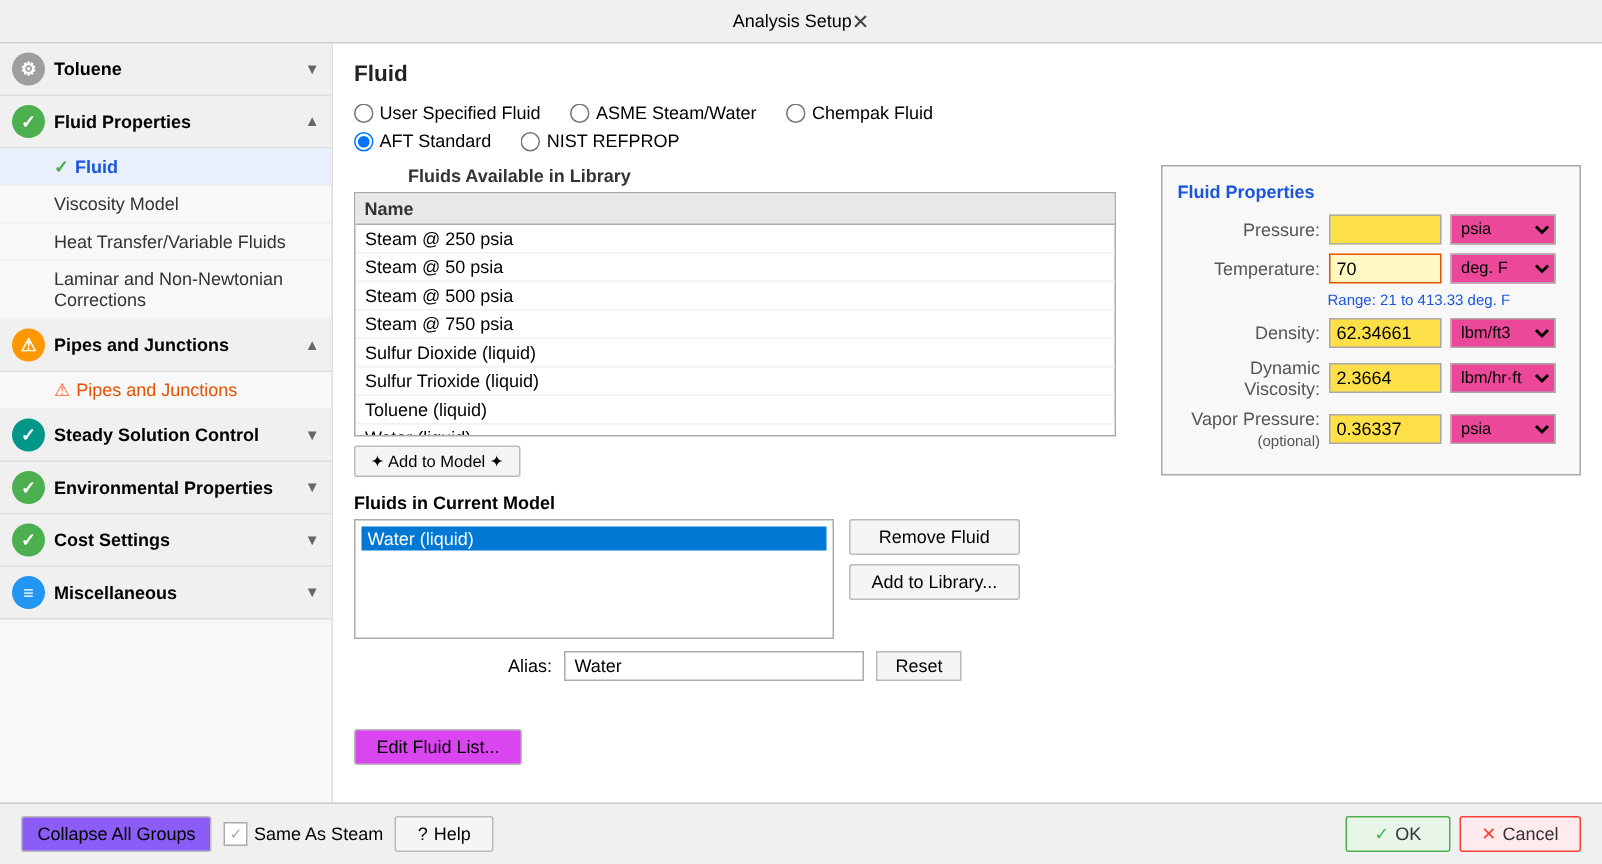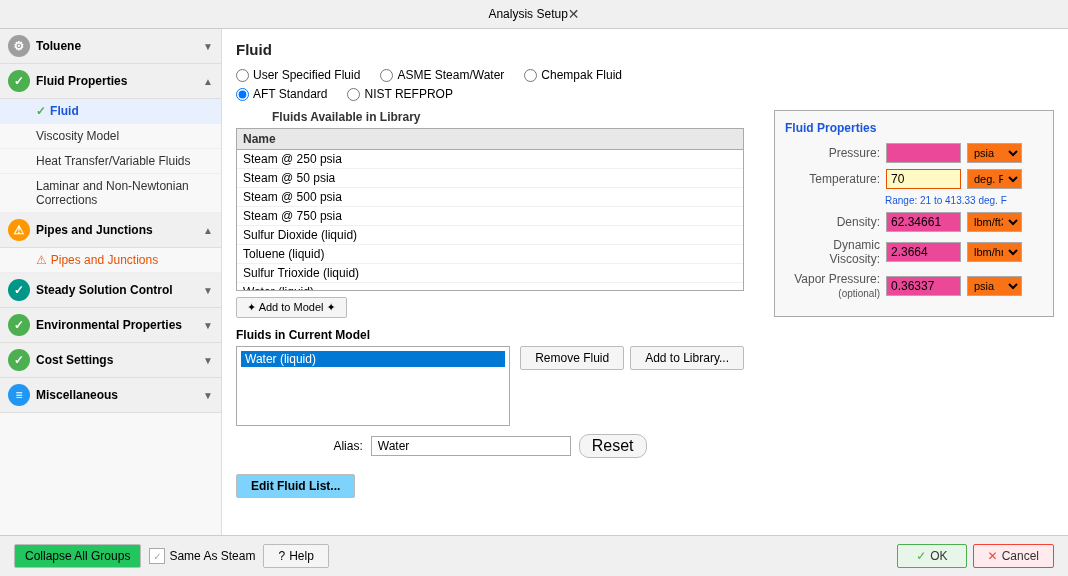--- a/index.html
+++ b/index.html
@@ -182,21 +182,21 @@
       font-size: 12px;
     }
     .current-fluid-item {
       padding: 1px 4px;
       cursor: pointer;
     }
     .current-fluid-item.selected { background: #0078d4; color: white; }
 
     .fluid-action-btns {
       display: flex;
-      flex-direction: row;
+      flex-direction: column;
       gap: 6px;
     }
     .action-btn {
       padding: 4px 14px;
       border: 1px solid #bbb;
       background: #f5f5f5;
       cursor: pointer;
       border-radius: 2px;
       font-size: 12px;
       white-space: nowrap;
@@ -214,33 +214,32 @@
       border: 1px solid #aaa;
       padding: 2px 6px;
       width: 200px;
       font-size: 12px;
     }
     .reset-btn {
       border: 1px solid #bbb;
       background: #f5f5f5;
       padding: 2px 12px;
       cursor: pointer;
-      border-radius: 10px;
-      font-size: 16px;
+      border-radius: 0;
+      font-size: 12px;
     }
 
     .edit-fluid-btn {
-      margin-top: 8px;
+      margin-top: 24px;
       border: 1px solid #bbb;
-      background: #7dd3fc;
+      background: #d946ef;
       padding: 4px 14px;
       cursor: pointer;
       border-radius: 2px;
       font-size: 12px;
-      font-weight: bold;
     }
 
     
     .fluid-props-panel {
       width: 280px;
       border: 1px solid #aaa;
       background: #f8f8f8;
       padding: 10px;
       flex-shrink: 0;
       align-self: flex-start;
@@ -263,33 +262,33 @@
       width: 95px;
       color: #555;
       text-align: right;
       font-size: 12px;
     }
     .prop-input {
       border: 1px solid #aaa;
       padding: 2px 4px;
       width: 75px;
       font-size: 12px;
-      background: #ec4899;
+      background: #fde047;
     }
     .prop-input.highlighted {
       background: #fff9c4;
       border-color: #e65100;
     }
     .prop-unit-select {
       border: 1px solid #aaa;
       padding: 2px 2px;
       font-size: 11px;
-      background: #f97316;
-      cursor: pointer;
-      width: 55px;
+      background: #ec4899;
+      cursor: pointer;
+      width: 70px;
     }
     .range-note {
       font-size: 10px;
       color: #1a56db;
       margin-bottom: 6px;
       margin-left: 100px;
     }
 
     
     .bottom-bar {
@@ -298,21 +297,21 @@
       padding: 8px 14px;
       display: flex;
       align-items: center;
       justify-content: space-between;
     }
     .bottom-left { display: flex; align-items: center; gap: 8px; }
     .bottom-right { display: flex; align-items: center; gap: 6px; }
 
     .collapse-btn {
       border: 1px solid #bbb;
-      background: #22c55e;
+      background: #8b5cf6;
       padding: 4px 10px;
       cursor: pointer;
       border-radius: 2px;
       font-size: 12px;
     }
     .same-as-parent {
       display: flex; align-items: center; gap: 4px;
     }
     .same-parent-checkbox {
       width: 16px; height: 16px; border: 1px solid #aaa; background: white; cursor: pointer;
@@ -463,22 +462,22 @@
         <div class="fluids-library-label">Fluids Available in Library</div>
 
         <div class="library-table">
           <div class="library-header">Name</div>
           <div class="library-list">
             <div class="library-item">Steam @ 250 psia</div>
             <div class="library-item">Steam @ 50 psia</div>
             <div class="library-item">Steam @ 500 psia</div>
             <div class="library-item">Steam @ 750 psia</div>
             <div class="library-item">Sulfur Dioxide (liquid)</div>
+            <div class="library-item">Sulfur Trioxide (liquid)</div>
             <div class="library-item">Toluene (liquid)</div>
-            <div class="library-item">Sulfur Trioxide (liquid)</div>
             <div class="library-item">Water (liquid)</div>
           </div>
         </div>
 
         <div class="add-to-model-row">
           <button class="add-to-model-btn">✦ Add to Model ✦</button>
         </div>
 
         <div class="fluids-current-section">
           <div class="fluids-current-label">Fluids in Current Model</div>

